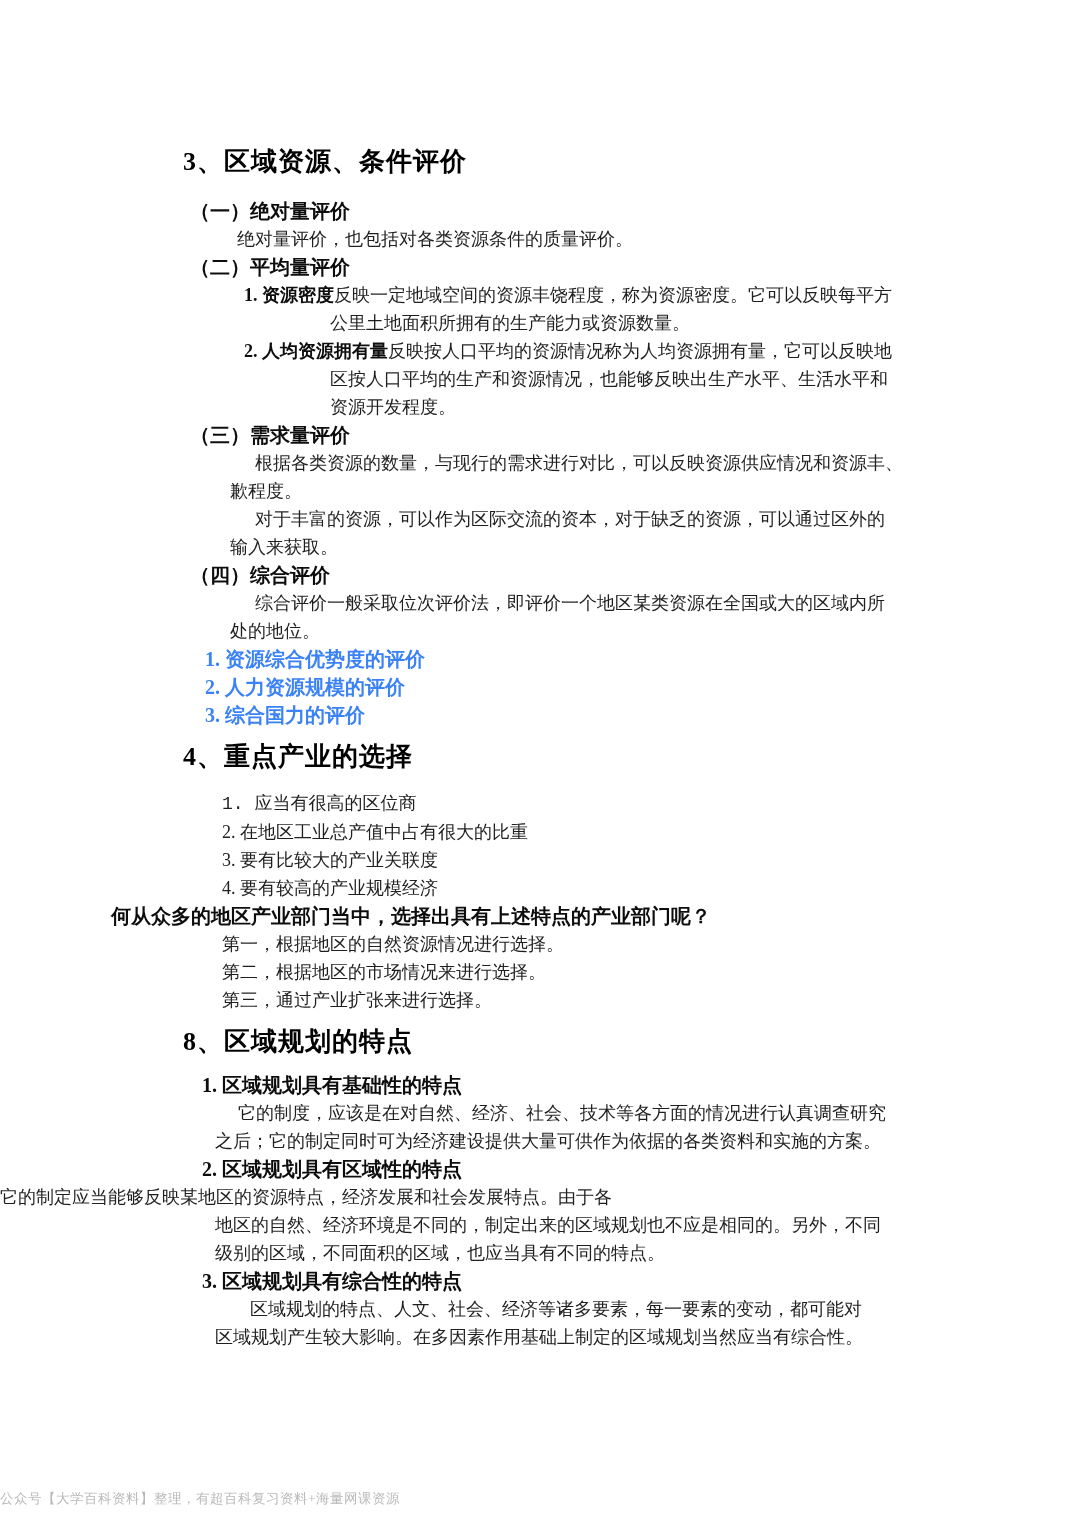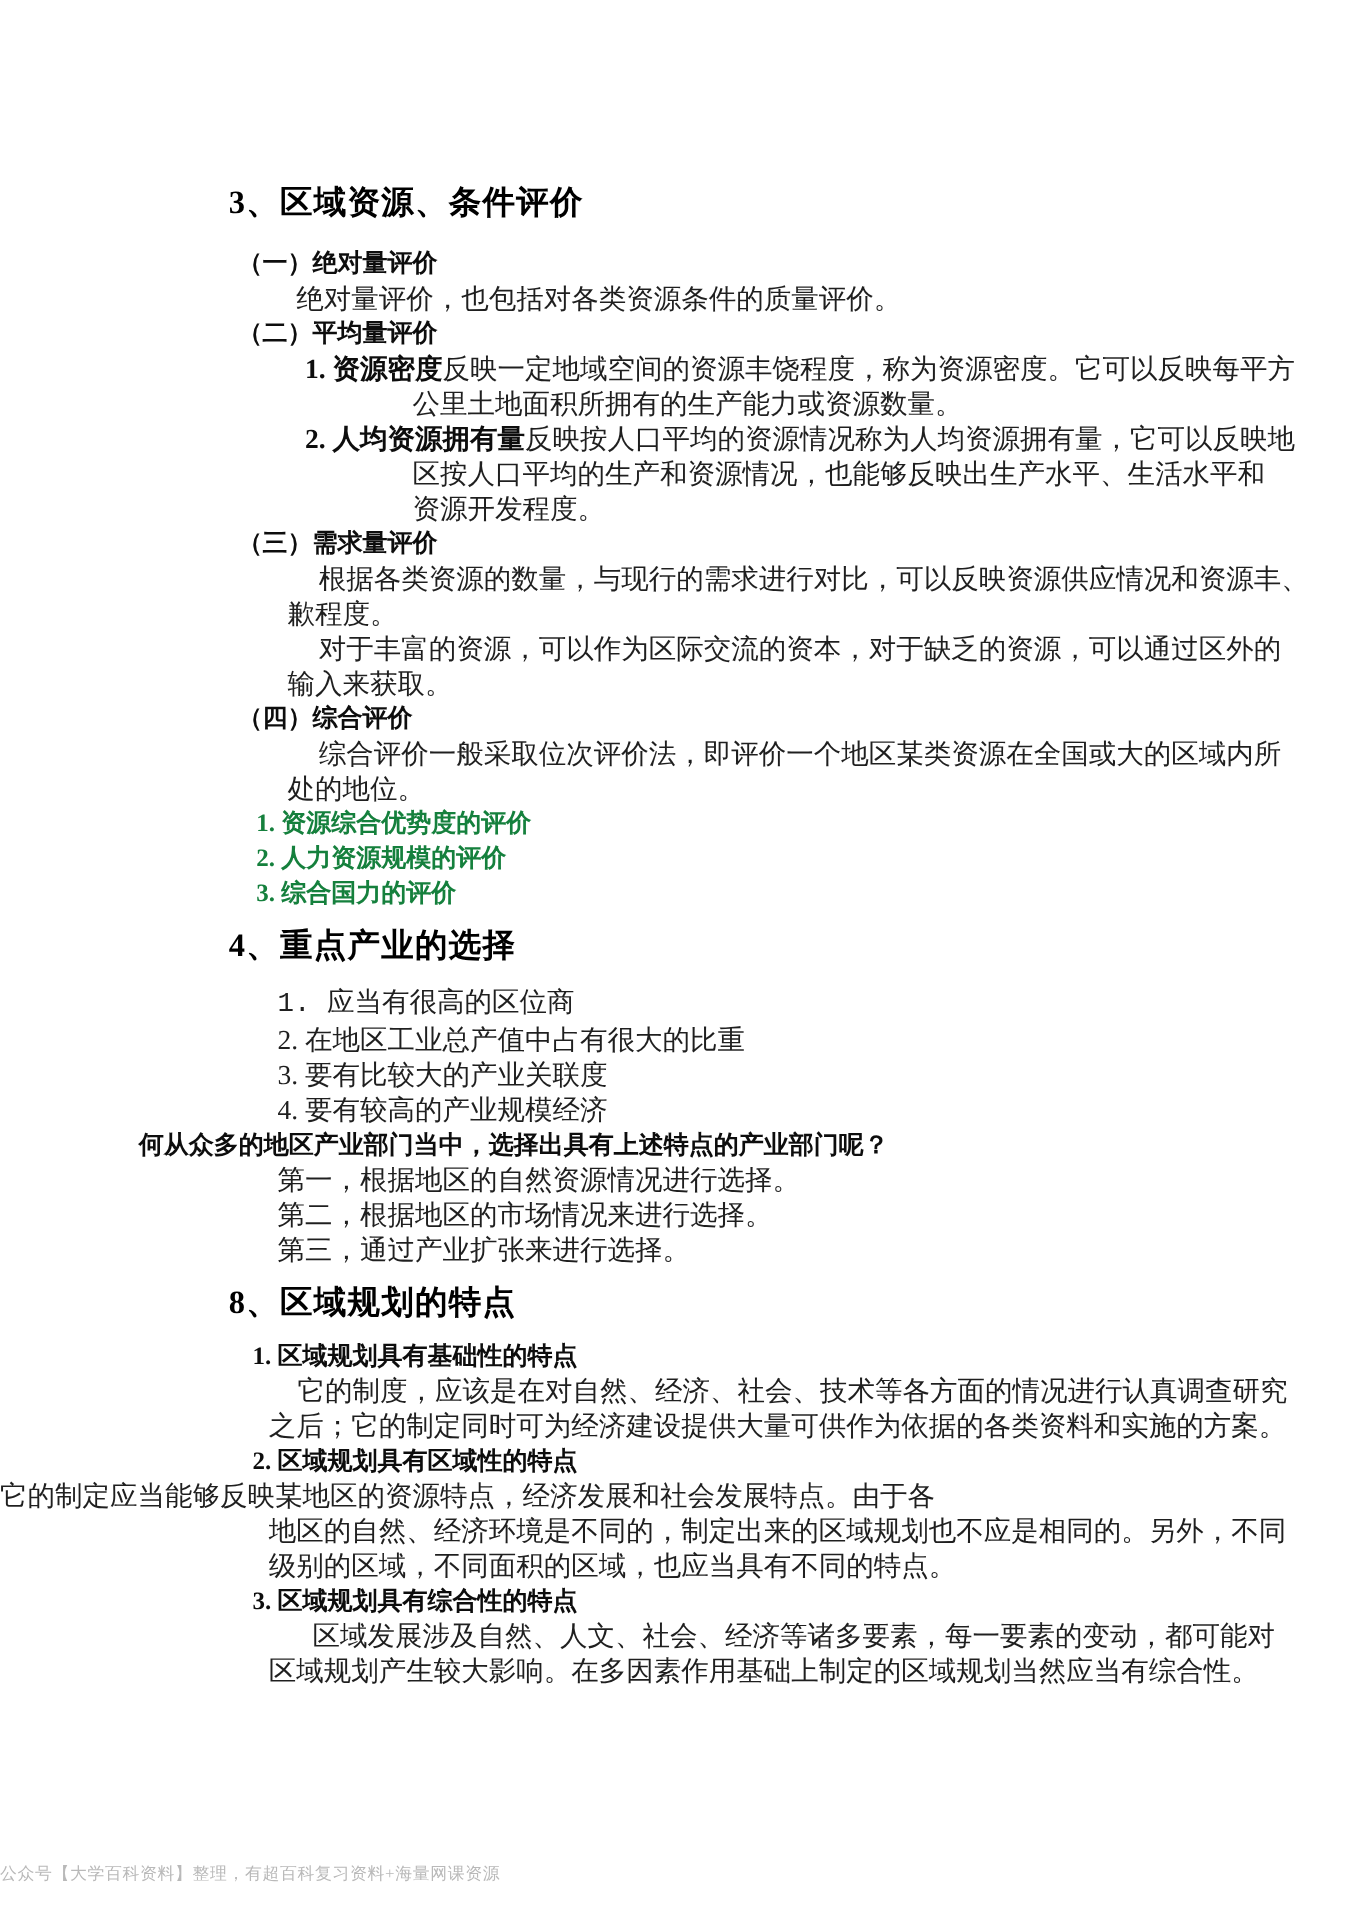--- a/index.html
+++ b/index.html
@@ -15,21 +15,21 @@
     overflow: hidden;
     color: #1a1a1a;
   }
   .doc {
     position: absolute;
     top: 145px;
     left: 0;
     width: 1080px;
   }
   .line {
-    font-size: 22px;
+    font-size: 18px;
     line-height: 28px;
     white-space: nowrap;
     color: #1f1f1f;
   }
   .line .b { font-weight: 700; color: #0d0d0d; margin-left: 16px; }
   
   .t-h2 {
     margin-left: 183px;
     font-size: 26px;
     line-height: 34px;
@@ -41,21 +41,21 @@
     margin-left: 190px;
     font-size: 20px;
     font-weight: 700;
     color: #0d0d0d;
   }
   .t-indent-a   { margin-left: 237px; }
   .t-numbold    { margin-left: 228px; }
   .t-deep       { margin-left: 330px; }
   .t-indent-b   { margin-left: 255px; }
   .t-cont       { margin-left: 230px; }
-  .t-bold-item  { margin-left: 205px; font-size: 20px; font-weight: 700; color: #15803d; }
+  .t-bold-item  { margin-left: 205px; font-size: 20px; font-weight: 700; color: #3b82f6; }
   .t-item       { margin-left: 222px; }
   .t-question   { margin-left: 111px; font-size: 20px; font-weight: 700; color: #0d0d0d; }
   .t-h4         { margin-left: 202px; font-size: 20px; font-weight: 700; color: #0d0d0d; }
   .t-s5-first   { margin-left: 238px; }
   .t-s5-first-2 { }
   .t-s5-first-3 { margin-left: 250px; }
   .t-s5-cont    { margin-left: 215px; }
   
   .g-md  { margin-top: 18px; }
   .g-h   { margin-top: 11px; }
@@ -109,17 +109,17 @@
       <div class="line t-item">第三，通过产业扩张来进行选择。</div>
       <div class="line t-h2 g-h">8、区域规划的特点</div>
       <div class="line t-h4 g-ah2">1. 区域规划具有基础性的特点</div>
       <div class="line t-s5-first">它的制度，应该是在对自然、经济、社会、技术等各方面的情况进行认真调查研究</div>
       <div class="line t-s5-cont">之后；它的制定同时可为经济建设提供大量可供作为依据的各类资料和实施的方案。</div>
       <div class="line t-h4">2. 区域规划具有区域性的特点</div>
       <div class="line t-s5-first-2">它的制定应当能够反映某地区的资源特点，经济发展和社会发展特点。由于各</div>
       <div class="line t-s5-cont">地区的自然、经济环境是不同的，制定出来的区域规划也不应是相同的。另外，不同</div>
       <div class="line t-s5-cont">级别的区域，不同面积的区域，也应当具有不同的特点。</div>
       <div class="line t-h4">3. 区域规划具有综合性的特点</div>
-      <div class="line t-s5-first-3">区域发展涉及自然、人文、社会、经济等诸多要素，每一要素的变动，都可能对</div>
+      <div class="line t-s5-first-3">区域规划的特点、人文、社会、经济等诸多要素，每一要素的变动，都可能对</div>
       <div class="line t-s5-cont">区域规划产生较大影响。在多因素作用基础上制定的区域规划当然应当有综合性。</div>
     </div>
   <div class="footer-note">公众号【大学百科资料】整理，有超百科复习资料+海量网课资源</div>
 </div>
 
 </body></html>

